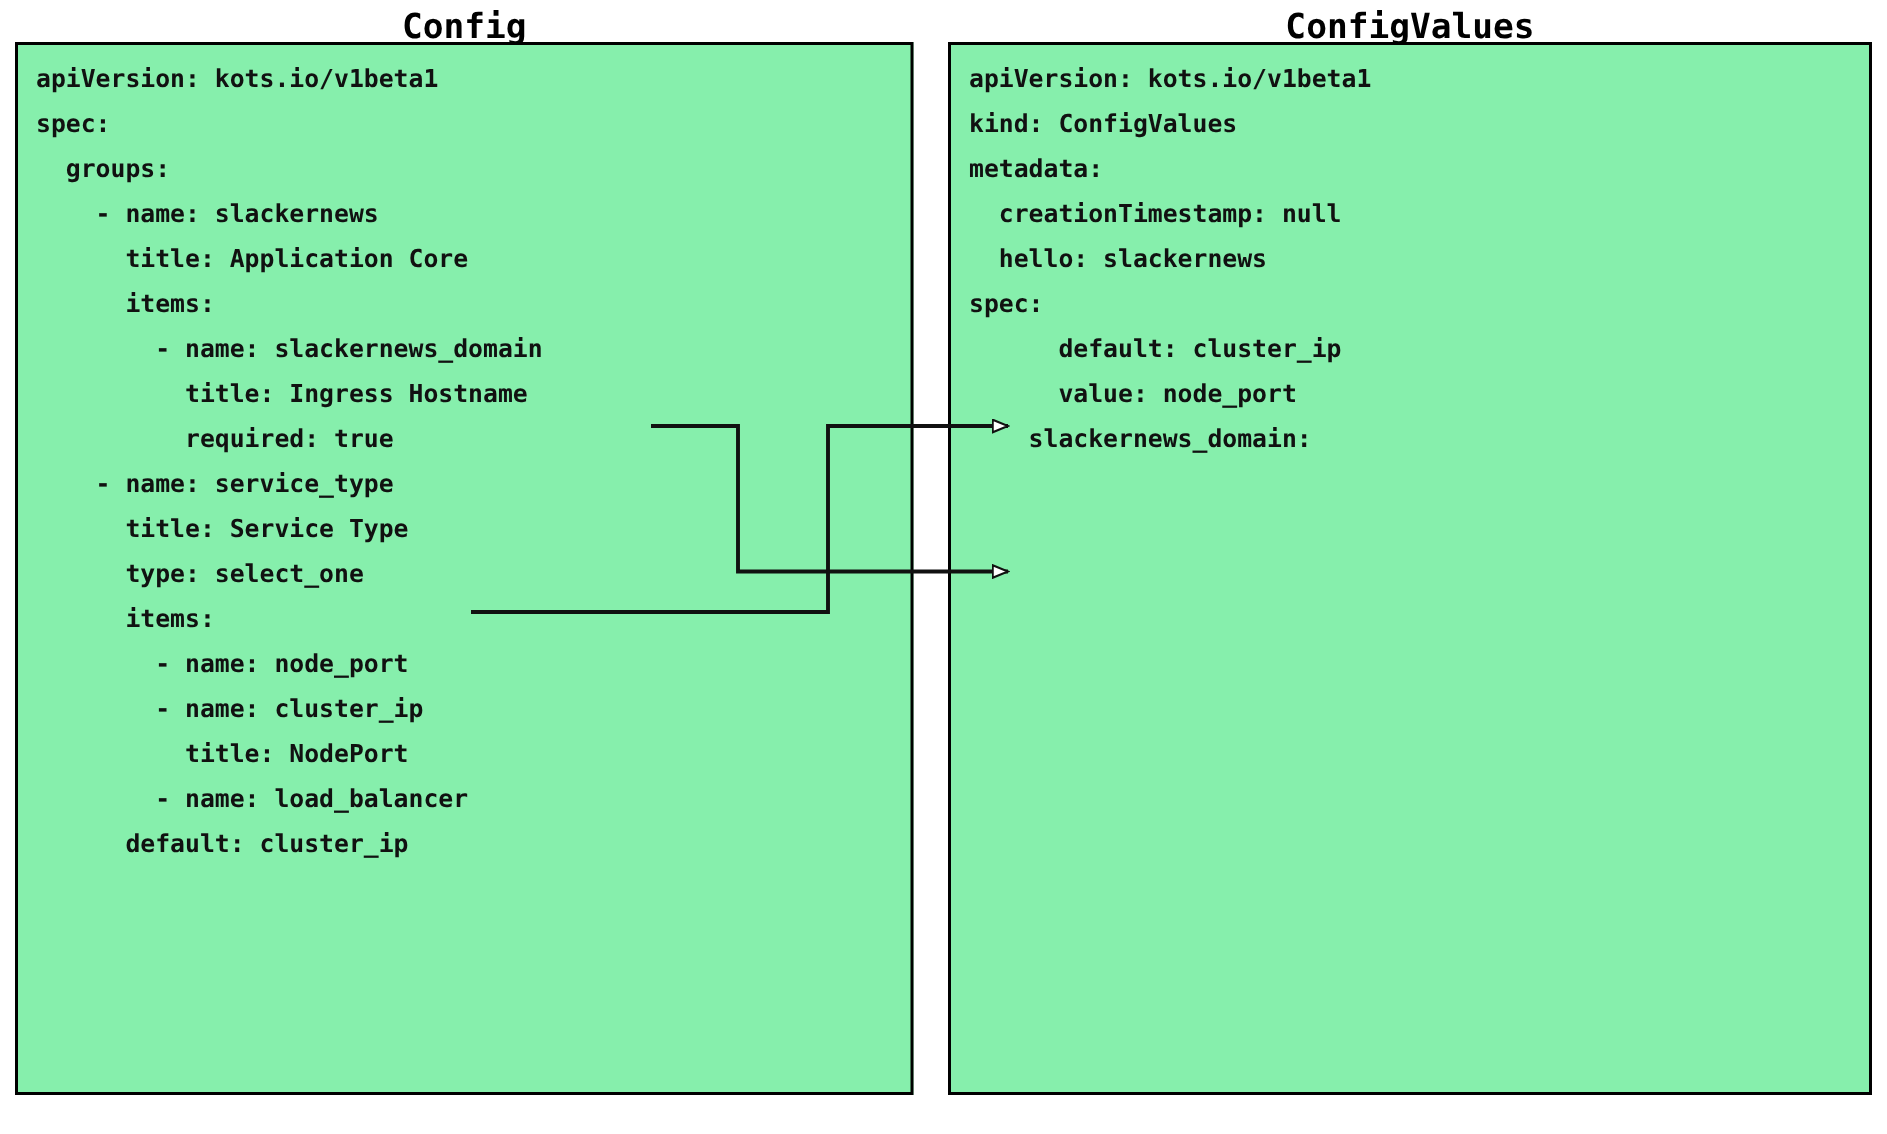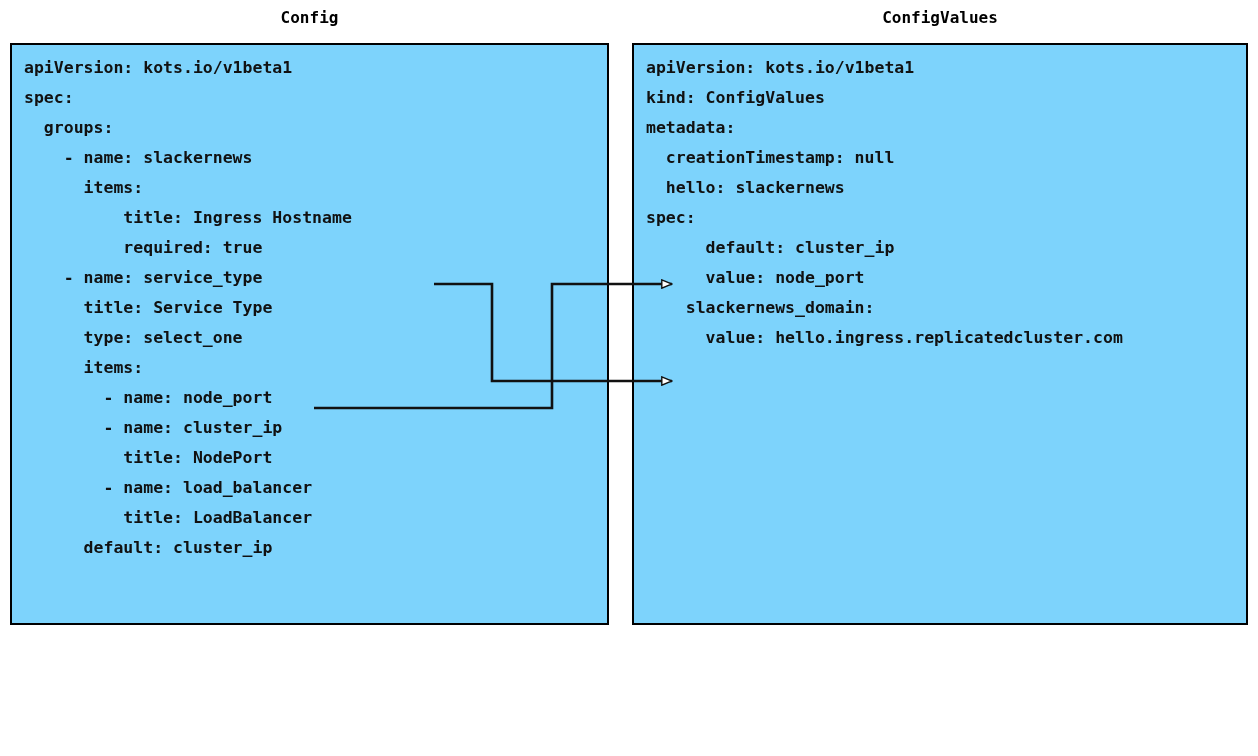--- a/index.html
+++ b/index.html
@@ -22,36 +22,36 @@
     width: 1258px;
     height: 756px;
   }
 
   
   .panel-title {
     position: absolute;
     top: 6px;
     font-family: "DejaVu Sans Mono", "Liberation Mono", monospace;
     font-weight: bold;
-    font-size: 16px;
+    font-size: 23px;
     line-height: 24px;
     color: #000000;
     text-align: center;
     white-space: nowrap;
   }
   #title-left  { left: 10px;  width: 599px; }
   #title-right { left: 632px; width: 616px; }
 
   
   .panel {
     position: absolute;
-    top: 43px;
-    height: 582px;
+    top: 28px;
+    height: 702px;
     box-sizing: border-box;
-    background: #7dd3fc;
+    background: #86efac;
     border: 2px solid #000000;
   }
   #panel-left  { left: 10px;  width: 599px; }
   #panel-right { left: 632px; width: 616px; }
 
   .code-block {
     position: absolute;
     left: 0; top: 0;
     width: 100%;
     height: 100%;
@@ -87,48 +87,48 @@
   <div class="panel-title" id="title-left">Config</div>
 
   <div class="panel-title" id="title-right">ConfigValues</div>
 
   <div class="panel" id="panel-left">
     <div class="code-block" id="code-left">
         <div class="code-line">apiVersion: kots.io/v1beta1</div>
         <div class="code-line">spec:</div>
         <div class="code-line">  groups:</div>
         <div class="code-line">    - name: slackernews</div>
+        <div class="code-line">      title: Application Core</div>
         <div class="code-line">      items:</div>
+        <div class="code-line">        - name: slackernews_domain</div>
         <div class="code-line">          title: Ingress Hostname</div>
         <div class="code-line">          required: true</div>
         <div class="code-line">    - name: service_type</div>
         <div class="code-line">      title: Service Type</div>
         <div class="code-line">      type: select_one</div>
         <div class="code-line">      items:</div>
         <div class="code-line">        - name: node_port</div>
         <div class="code-line">        - name: cluster_ip</div>
         <div class="code-line">          title: NodePort</div>
         <div class="code-line">        - name: load_balancer</div>
-        <div class="code-line">          title: LoadBalancer</div>
         <div class="code-line">      default: cluster_ip</div>
       </div>
   </div>
 
   <div class="panel" id="panel-right">
     <div class="code-block" id="code-right">
         <div class="code-line">apiVersion: kots.io/v1beta1</div>
         <div class="code-line">kind: ConfigValues</div>
         <div class="code-line">metadata:</div>
         <div class="code-line">  creationTimestamp: null</div>
         <div class="code-line">  hello: slackernews</div>
         <div class="code-line">spec:</div>
         <div class="code-line">      default: cluster_ip</div>
         <div class="code-line">      value: node_port</div>
         <div class="code-line">    slackernews_domain:</div>
-        <div class="code-line">      value: hello.ingress.replicatedcluster.com</div>
         <div class="code-line"></div>
         <div class="code-line"></div>
         <div class="code-line"></div>
         <div class="code-line"></div>
         <div class="code-line"></div>
         <div class="code-line"></div>
         <div class="code-line"></div>
         <div class="code-line"></div>
         <div class="code-line"></div>
       </div>

